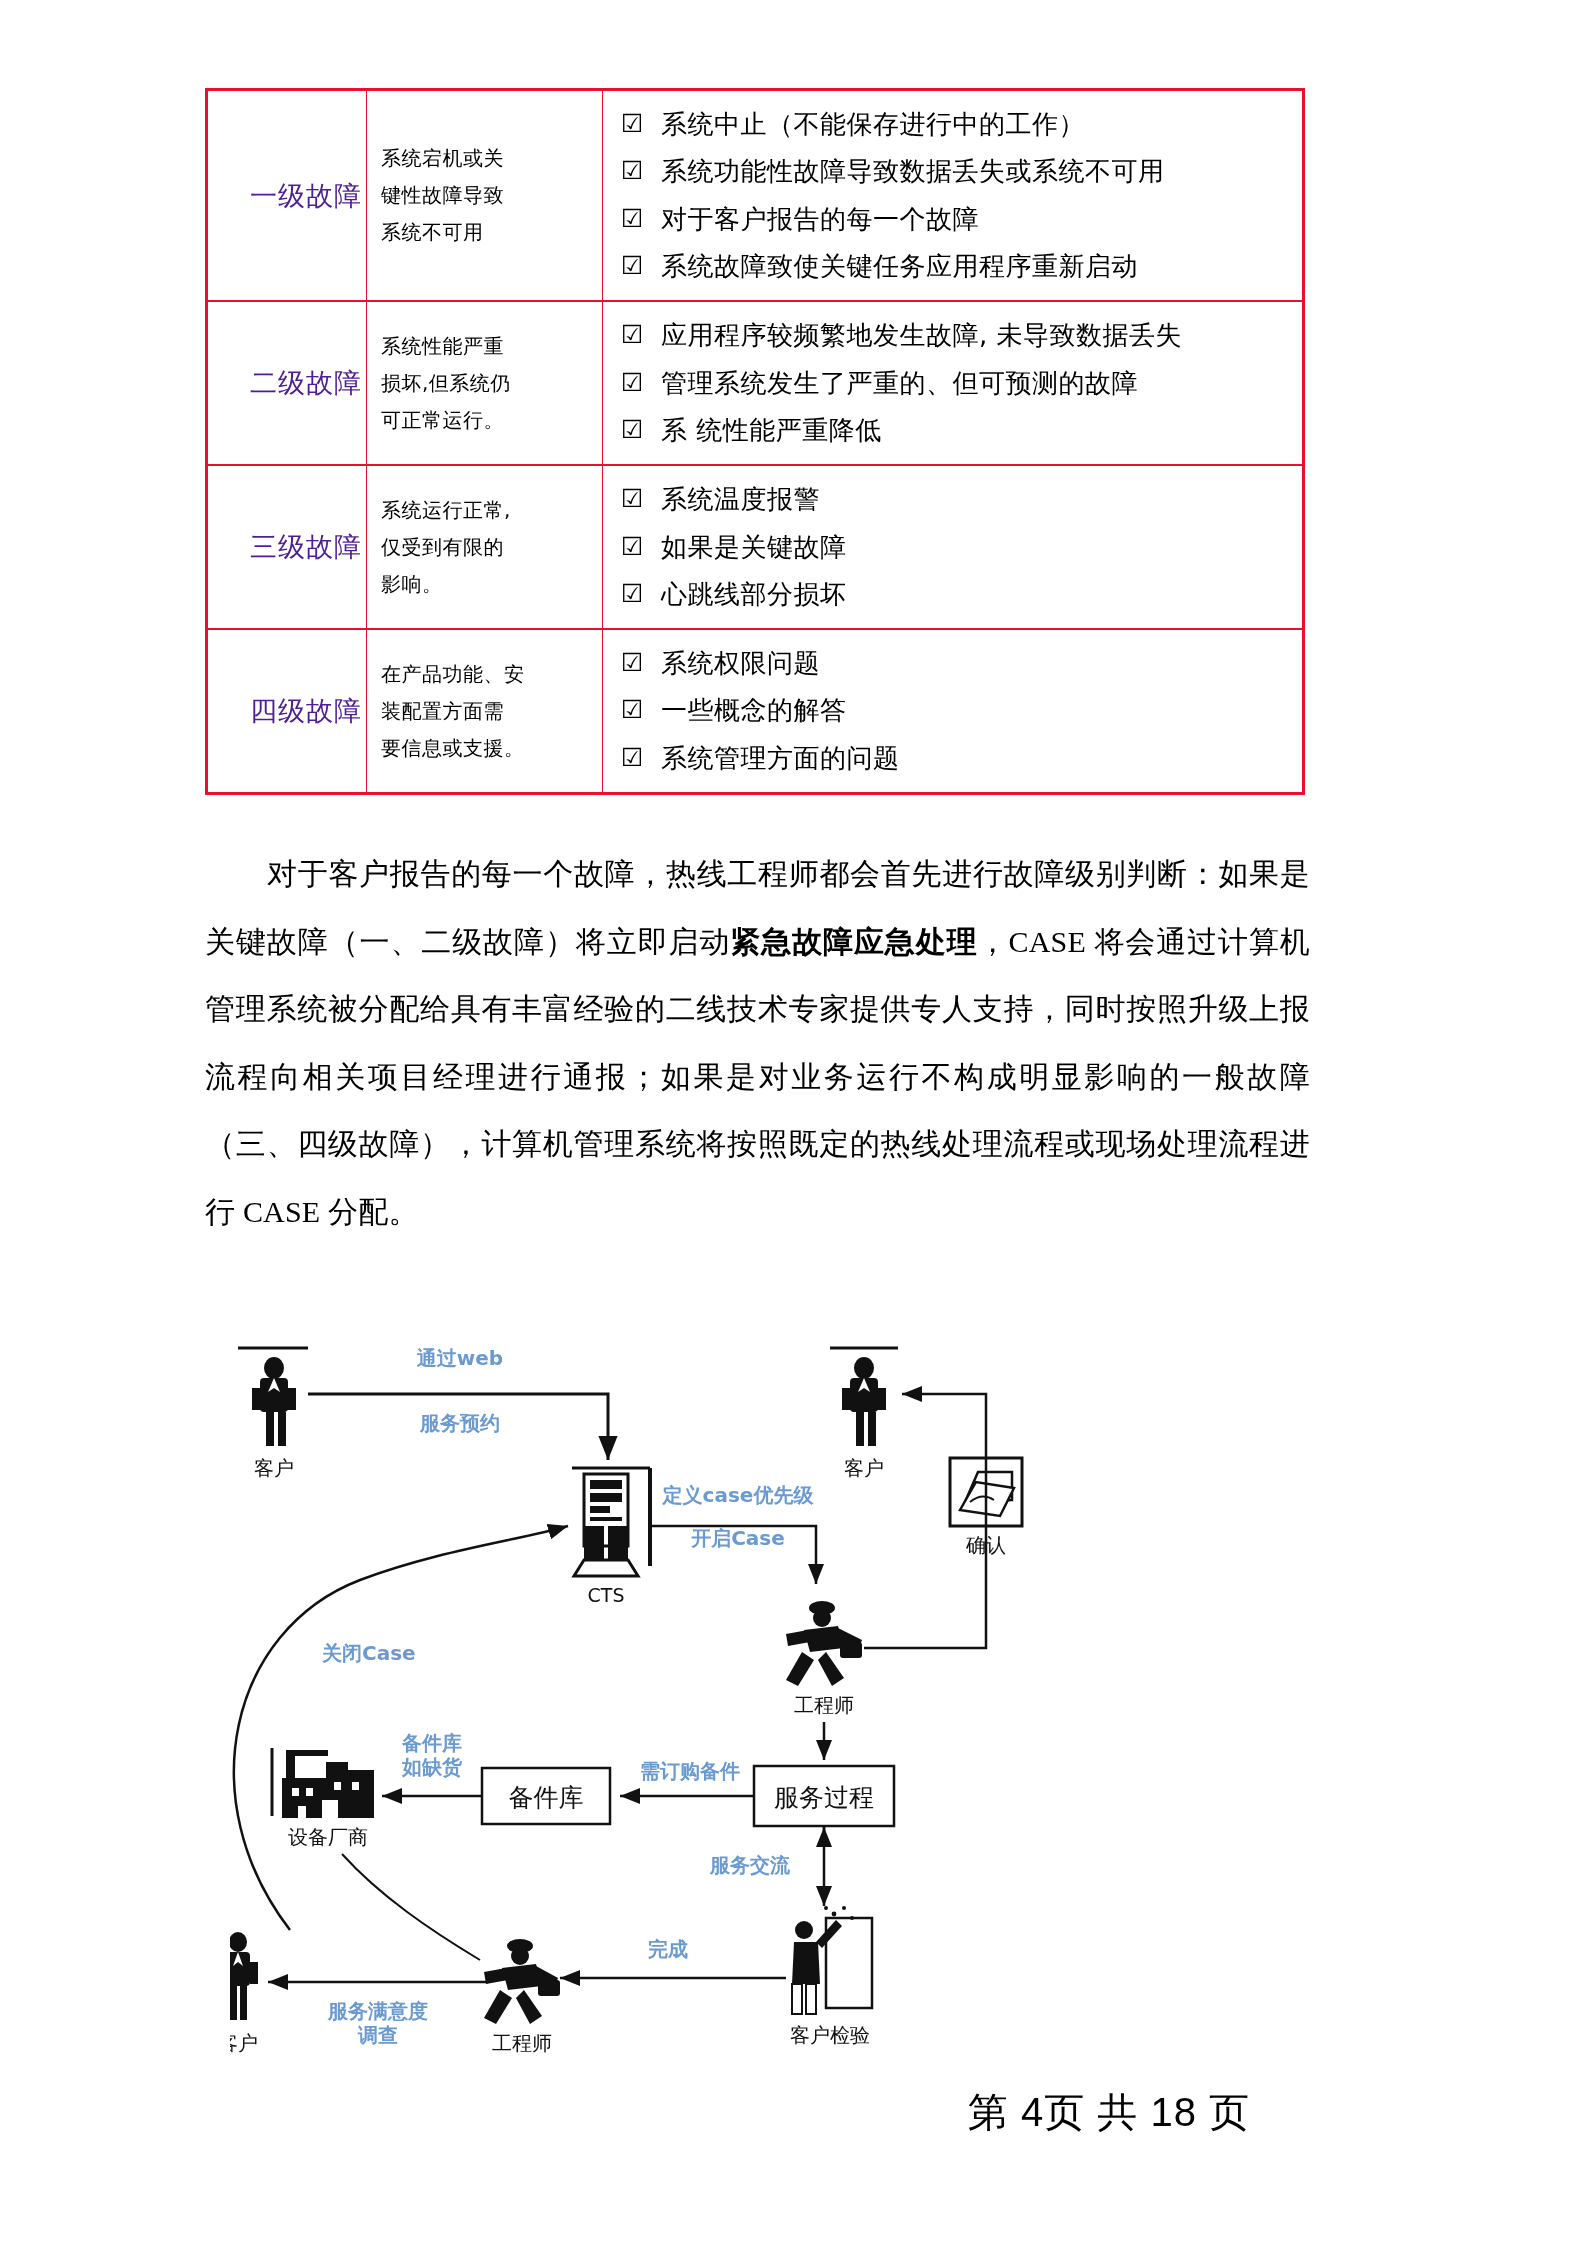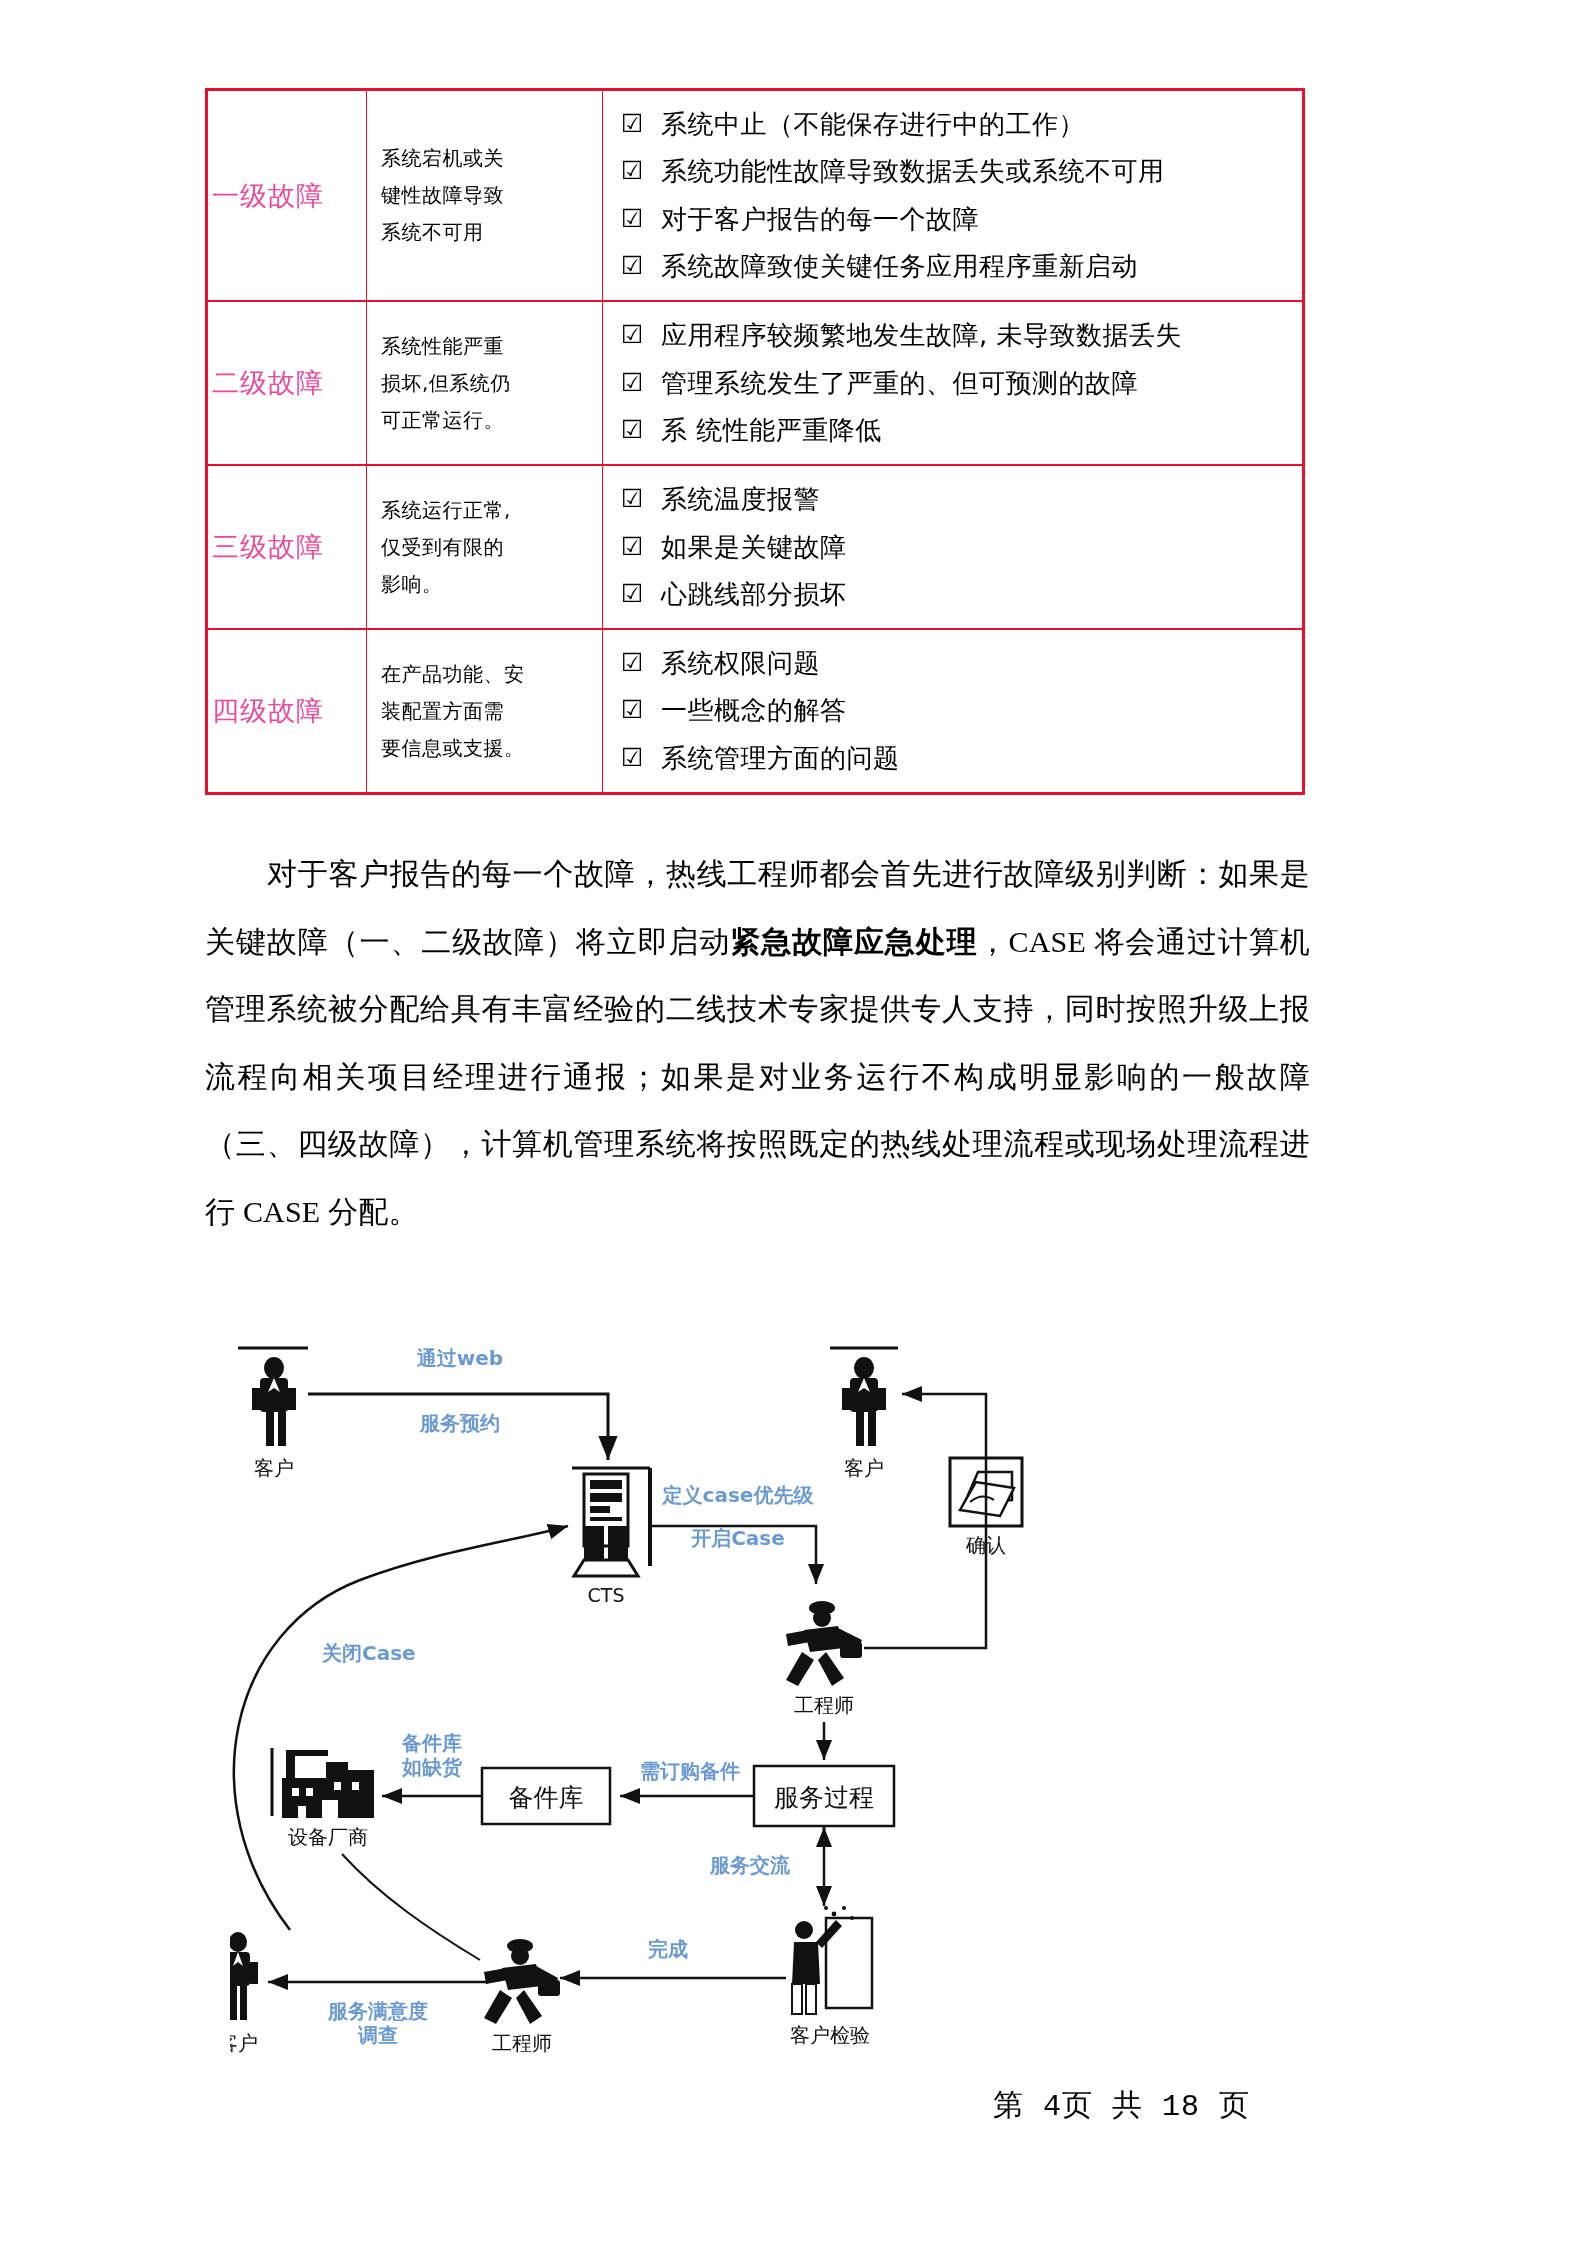--- a/index.html
+++ b/index.html
@@ -39,25 +39,25 @@
     padding: 0;
   }
   .fault-table tr {
     border-bottom: 2px solid #e8112d;
   }
   .col-level { width: 158px; }
   .col-desc  { width: 235px; }
   .col-items { width: auto; }
 
   .level-cell {
-    text-align: left;
+    text-align: right;
     font-family: "DejaVu Sans", "Liberation Sans", sans-serif;
     font-size: 27px;
     letter-spacing: 1px;
-    color: #ec4899;
+    color: #4c1d95;
     padding: 6px 4px;
   }
   .desc-cell {
     font-family: "DejaVu Sans", "Liberation Sans", sans-serif;
     font-size: 20px;
     line-height: 1.85;
     letter-spacing: 0.5px;
     padding: 12px 12px 12px 14px;
     text-align: left;
   }
@@ -108,22 +108,22 @@
   }
   .diagram svg { display: block; }
 
   
   .footer {
     position: absolute;
     left: 0;
     top: 2085px;
     width: 1250px;
     text-align: right;
-    font-family: Liberation Mono, monospace;
-    font-size: 30px;
+    font-family: Liberation Sans, sans-serif;
+    font-size: 40px;
     letter-spacing: 1px;
   }
 </style>
 </head>
 <body>
 
 <div class="page">
 
   <table class="fault-table">
     <tbody>

